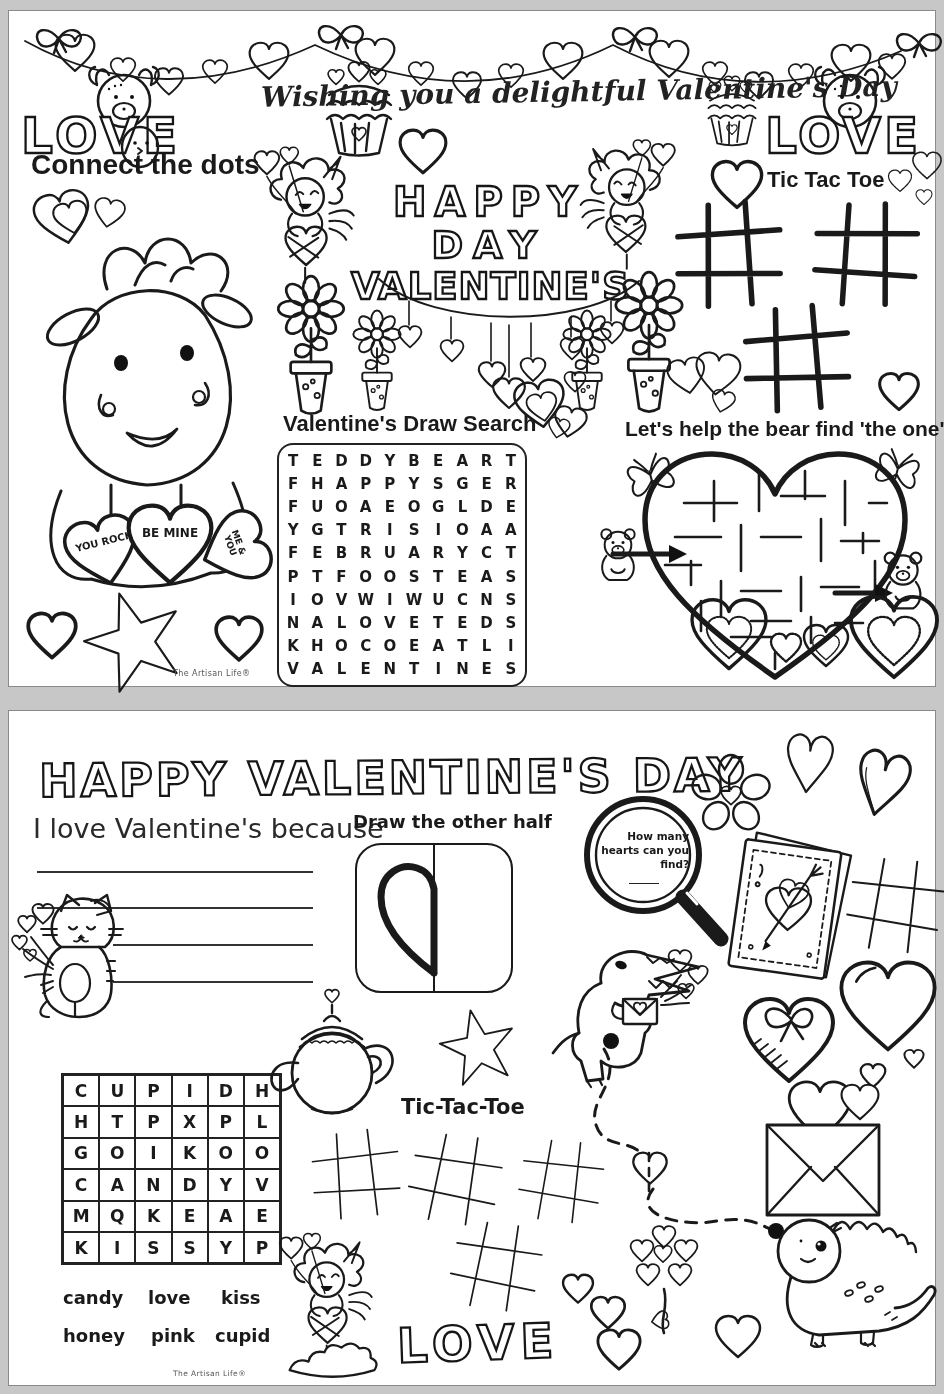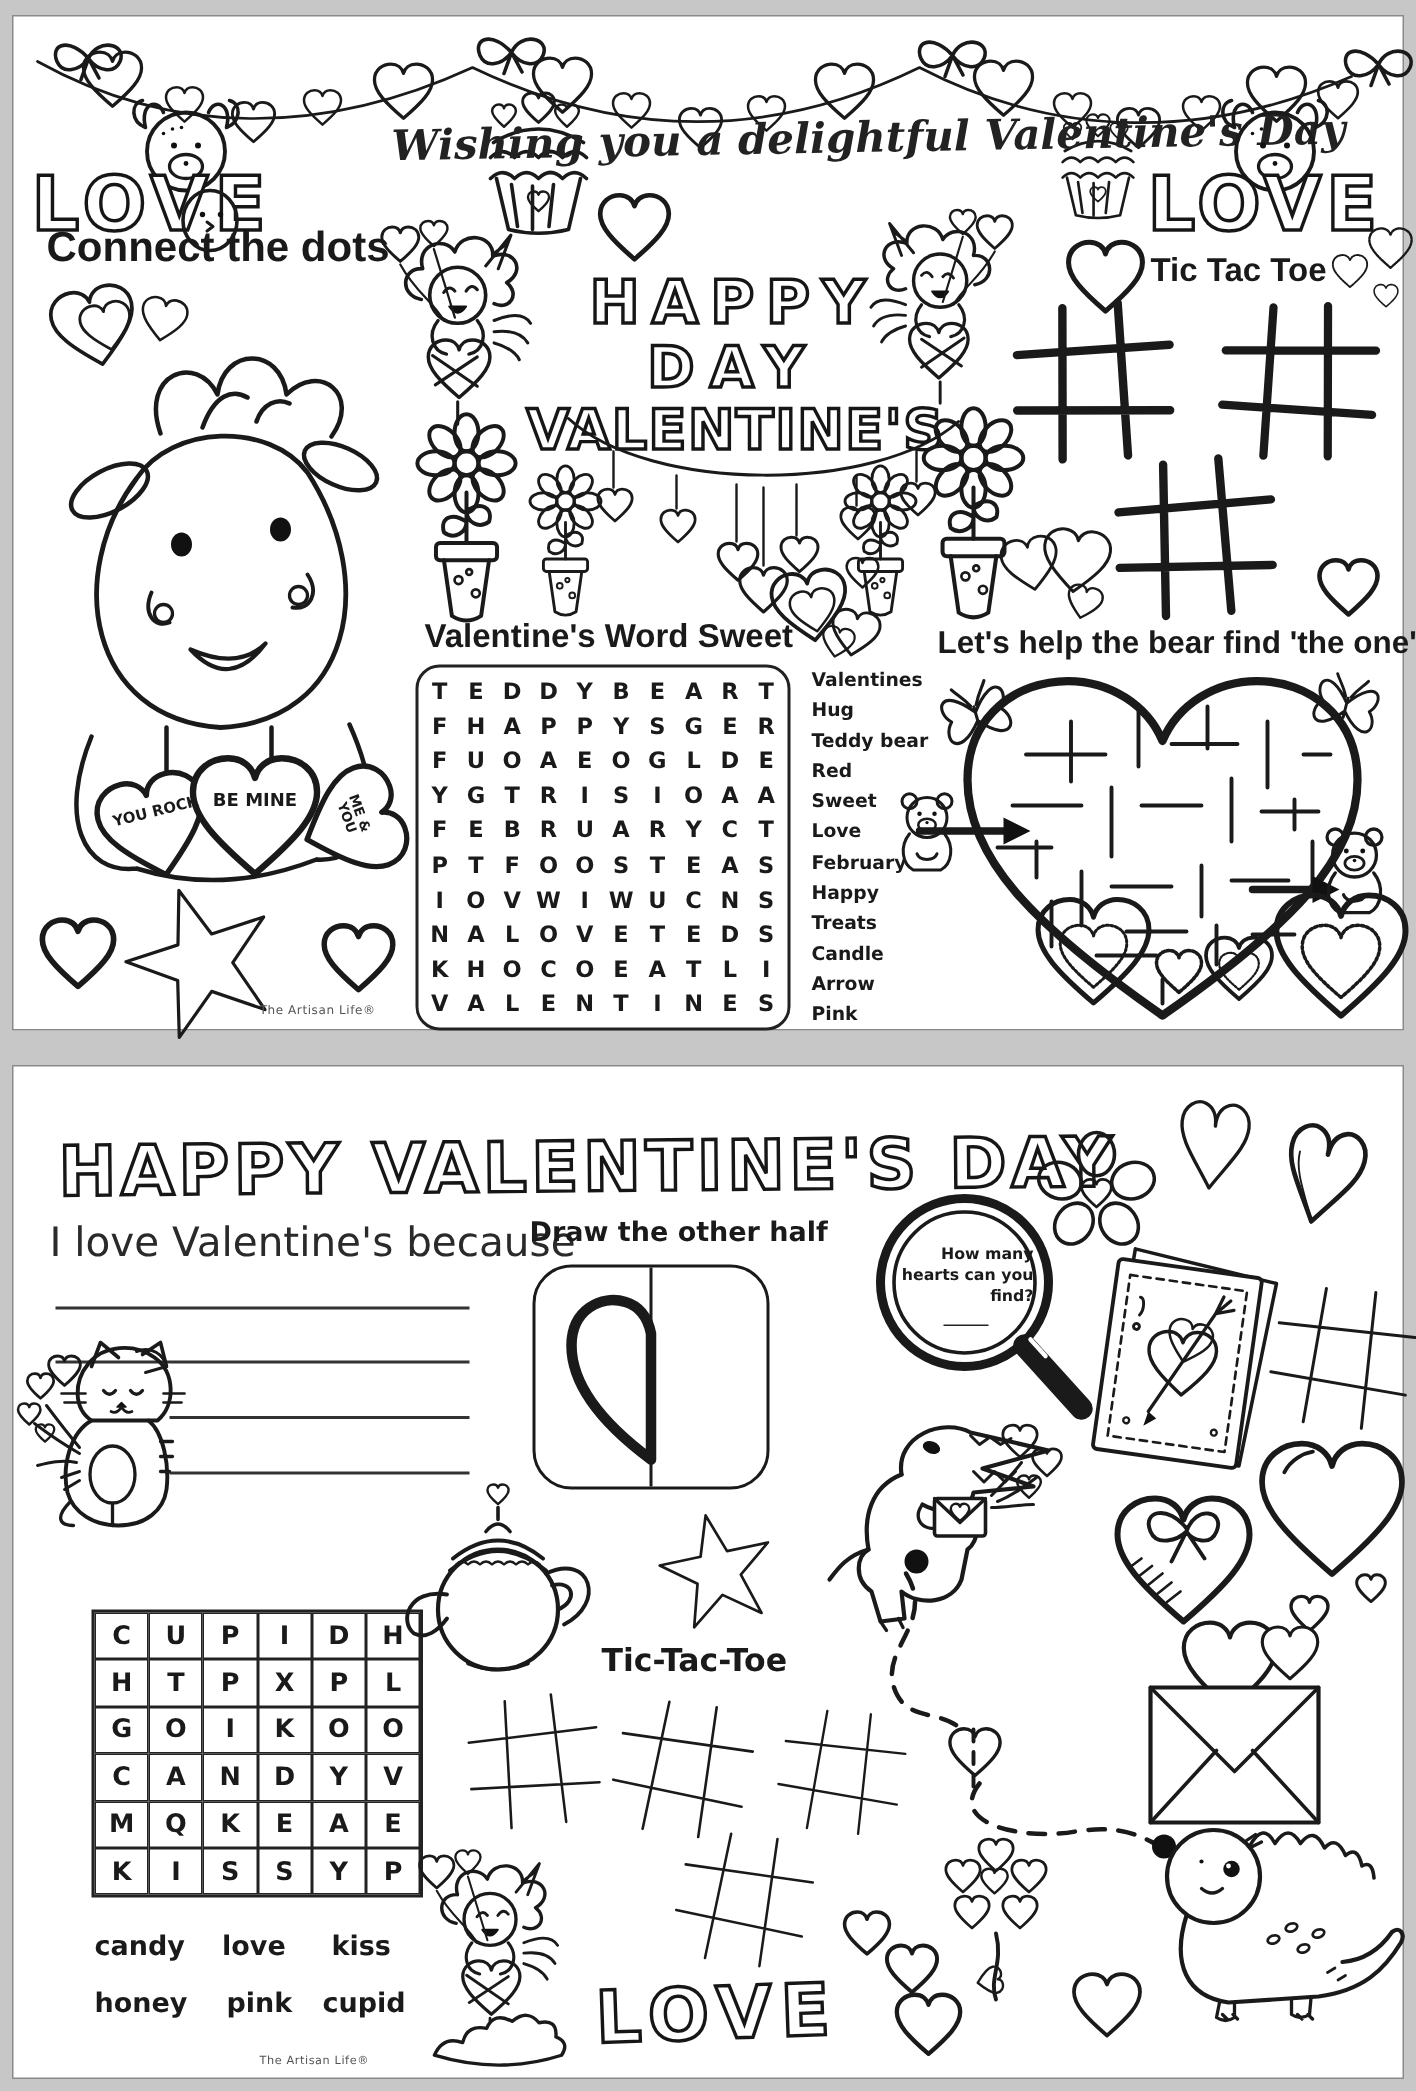--- a/index.html
+++ b/index.html
@@ -243,21 +243,21 @@
     <svg class="ink abs" style="left:594px;top:262px" width="92" height="148" viewBox="0 0 100 165">
         <use href="#potflower"></use>
       </svg>
 
     <svg class="ink abs" style="left:498px;top:356px" width="92" height="82" viewBox="0 0 92 82">
       <use href="#h" transform="translate(2,16) rotate(-8) scale(0.56)" stroke-width="4.5"></use>
       <use href="#h" transform="translate(48,36) rotate(10) scale(0.36)" stroke-width="5.5"></use>
       <use href="#h" transform="translate(56,4) scale(0.24)" stroke-width="7"></use>
     </svg>
 
-    <div class="lbl abs" style="left:274px;top:400px;font-size:22px">Valentine's Word Sweet</div>
+    <div class="lbl abs" style="left:274px;top:400px;font-size:22px">Valentine's Draw Search</div>
     <svg class="ink abs" style="left:514px;top:382px" width="50" height="52" viewBox="0 0 50 52">
       <use href="#h" transform="translate(0,2) rotate(-10) scale(0.34)" stroke-width="5"></use>
       <use href="#h" transform="translate(26,22) rotate(12) scale(0.24)" stroke-width="6"></use>
     </svg>
     <div class="wsbox abs" style="left:268px;top:432px;width:250px;height:244px">
       <div class="wsrow">
           <span>T</span>
           <span>E</span>
           <span>D</span>
           <span>D</span>
@@ -369,34 +369,20 @@
           <span>A</span>
           <span>L</span>
           <span>E</span>
           <span>N</span>
           <span>T</span>
           <span>I</span>
           <span>N</span>
           <span>E</span>
           <span>S</span>
         </div>
-    </div>
-    <div class="wlist abs" style="left:532px;top:432px;width:84px">
-      <div>Valentines</div>
-      <div>Hug</div>
-      <div>Teddy bear</div>
-      <div>Red</div>
-      <div>Sweet</div>
-      <div>Love</div>
-      <div>February</div>
-      <div>Happy</div>
-      <div>Treats</div>
-      <div>Candle</div>
-      <div>Arrow</div>
-      <div>Pink</div>
     </div>
 
     <svg class="ink abs" style="left:700px;top:148px" width="56" height="52" viewBox="0 0 100 92">
         <use href="#h" stroke-width="6"></use>
       </svg>
     <div class="lbl abs" style="left:758px;top:156px;font-size:22px">Tic Tac Toe</div>
     <svg class="ink abs" style="left:876px;top:140px" width="60" height="72" viewBox="0 0 60 72">
       <use href="#h" transform="translate(26,0) scale(0.32)" stroke-width="5" style="stroke-dasharray:4 3"></use>
       <use href="#h" transform="translate(2,18) scale(0.26)" stroke-width="5" style="stroke-dasharray:4 3"></use>
       <use href="#h" transform="translate(30,38) scale(0.18)" stroke-width="6" style="stroke-dasharray:4 3"></use>

